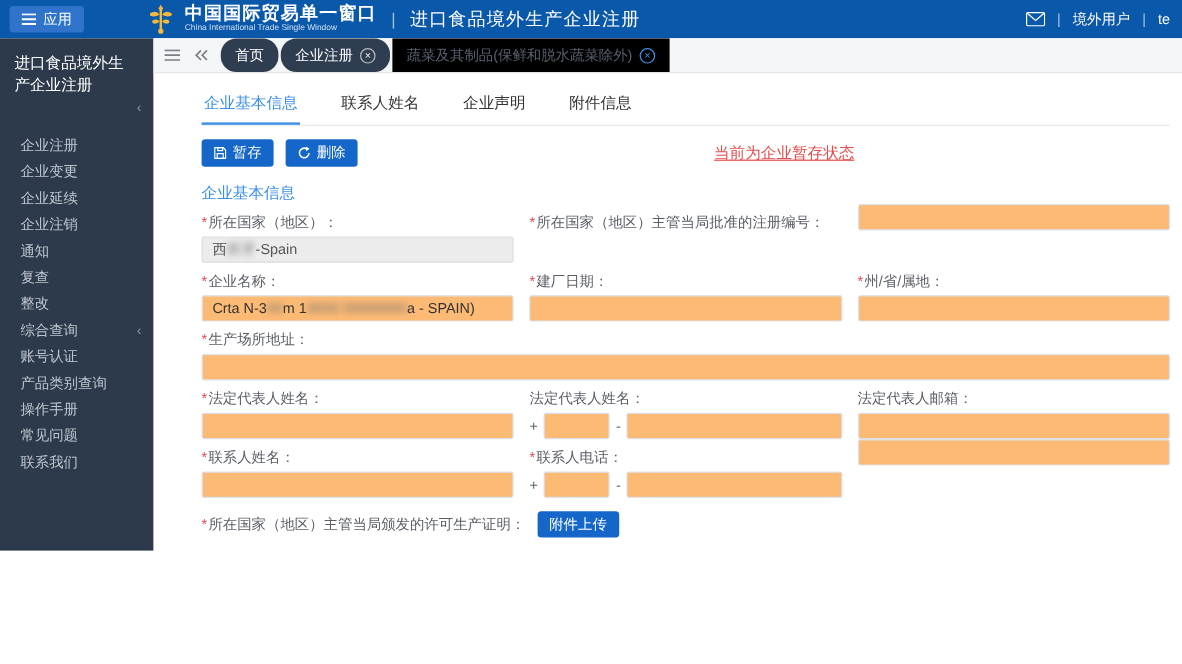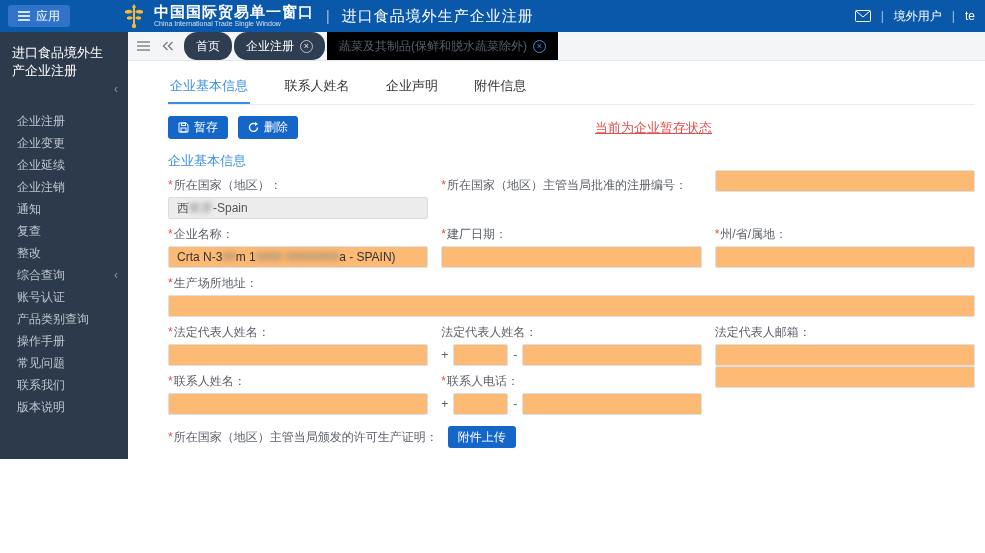--- a/index.html
+++ b/index.html
@@ -155,23 +155,20 @@
         </div>
       <div class="side-item">
           <span class="sp">操作手册</span>
         </div>
       <div class="side-item">
           <span class="sp">常见问题</span>
         </div>
       <div class="side-item">
           <span class="sp">联系我们</span>
         </div>
-      <div class="side-item">
-          <span class="sp">版本说明</span>
-        </div>
     </div>
   </div>
 
   <div class="main">
     <div class="tabbar">
       <div class="tabbar-icons">
         <svg width="13" height="10" viewBox="0 0 13 10">
             <g stroke="#7a7f87" stroke-width="1.4">
               <line x1="0" y1="1" x2="13" y2="1"></line>
               <line x1="0" y1="5" x2="13" y2="5"></line>

